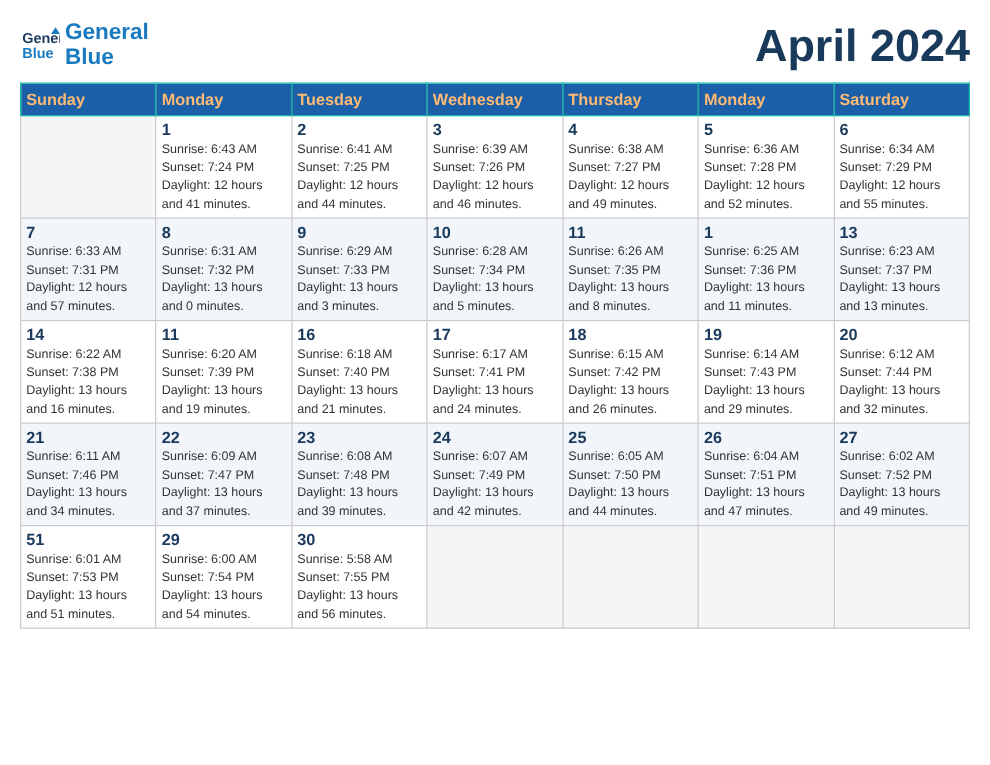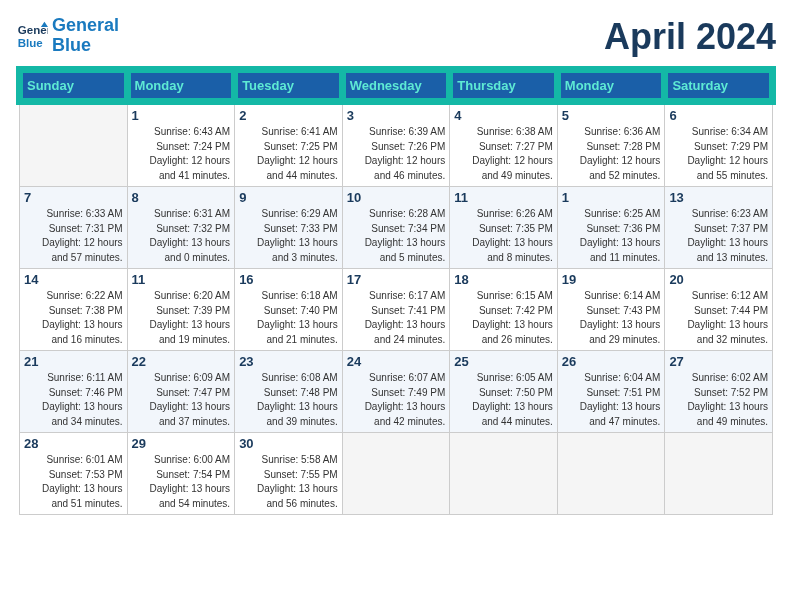--- a/index.html
+++ b/index.html
@@ -46,26 +46,26 @@
       font-size: 15px;
       color: #333;
     }
     table {
       width: 100%;
       border-collapse: collapse;
       margin-top: 8px;
     }
     th {
       background-color: #1a5fa8;
-      color: #5eead4;
+      color: #fdba74;
       font-size: 13px;
       font-weight: bold;
       padding: 5px 4px;
       text-align: left;
-      border: 7px solid #14b8a6;
+      border: 1px solid #14b8a6;
     }
     td {
       border: 1px solid #ccc;
       vertical-align: top;
       padding: 3px 4px;
       font-size: 10.5px;
       color: #333;
       height: 82px;
       width: calc(100% / 7);
     }
@@ -76,21 +76,20 @@
       font-size: 13px;
       font-weight: bold;
       color: #1a3a5c;
       display: block;
       margin-bottom: 2px;
     }
     .day-info {
       font-size: 10px;
       line-height: 1.45;
       color: #333;
-      text-align: right;
     }
     tr:nth-child(odd) td {
       background-color: #ffffff;
     }
     tr:nth-child(even) td {
       background-color: #f2f6fb;
     }
     tr td.empty {
       background-color: #f5f5f5;
     }
@@ -242,21 +241,21 @@
           <span class="day-num">26</span>
           <div class="day-info">Sunrise: 6:04 AM<br>Sunset: 7:51 PM<br>Daylight: 13 hours<br>and 47 minutes.</div>
         </td>
         <td>
           <span class="day-num">27</span>
           <div class="day-info">Sunrise: 6:02 AM<br>Sunset: 7:52 PM<br>Daylight: 13 hours<br>and 49 minutes.</div>
         </td>
       </tr>
       <tr>
         <td>
-          <span class="day-num">28</span>
+          <span class="day-num">51</span>
           <div class="day-info">Sunrise: 6:01 AM<br>Sunset: 7:53 PM<br>Daylight: 13 hours<br>and 51 minutes.</div>
         </td>
         <td>
           <span class="day-num">29</span>
           <div class="day-info">Sunrise: 6:00 AM<br>Sunset: 7:54 PM<br>Daylight: 13 hours<br>and 54 minutes.</div>
         </td>
         <td>
           <span class="day-num">30</span>
           <div class="day-info">Sunrise: 5:58 AM<br>Sunset: 7:55 PM<br>Daylight: 13 hours<br>and 56 minutes.</div>
         </td>

